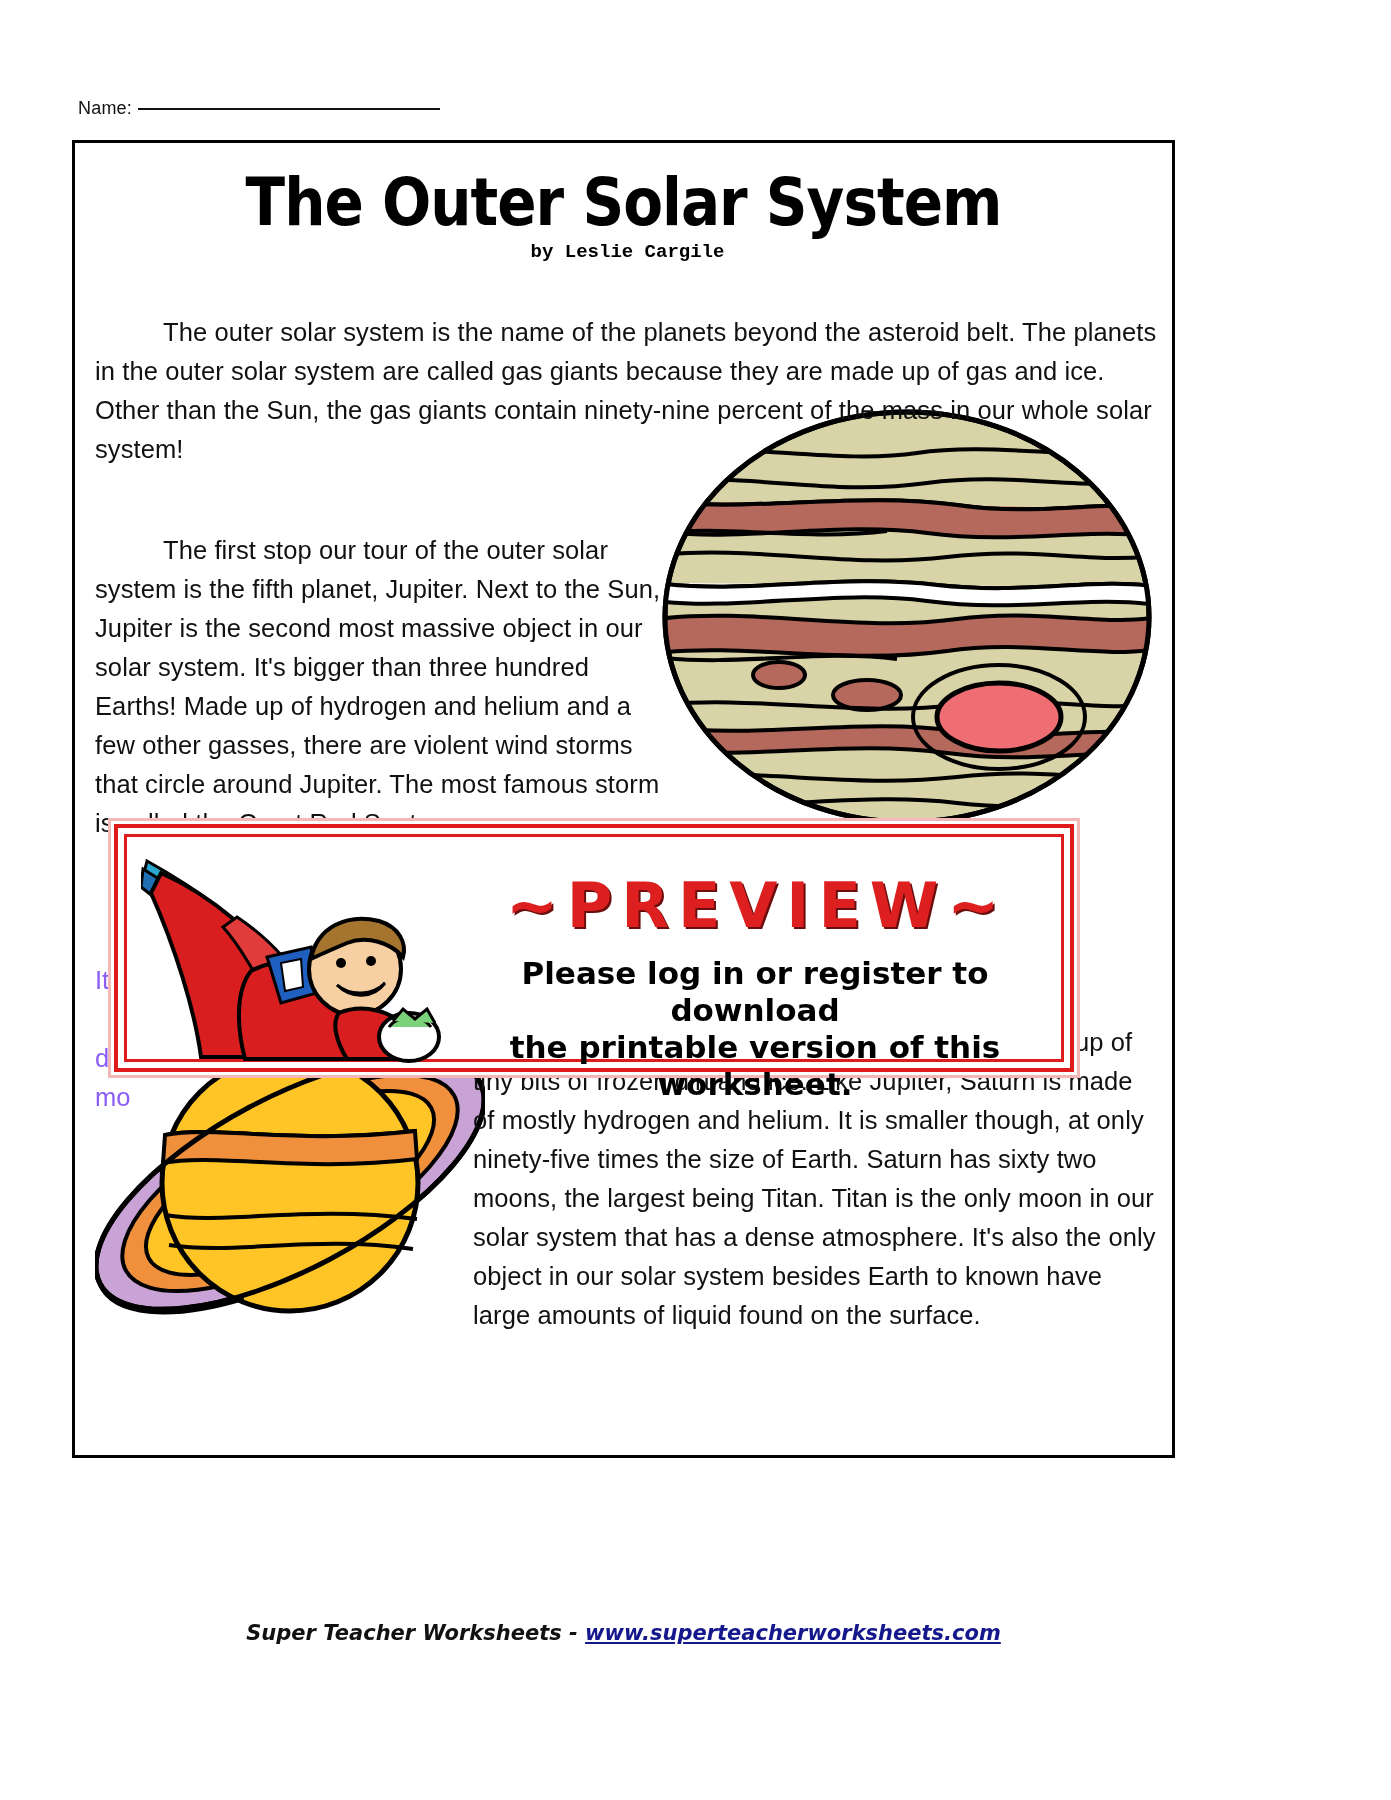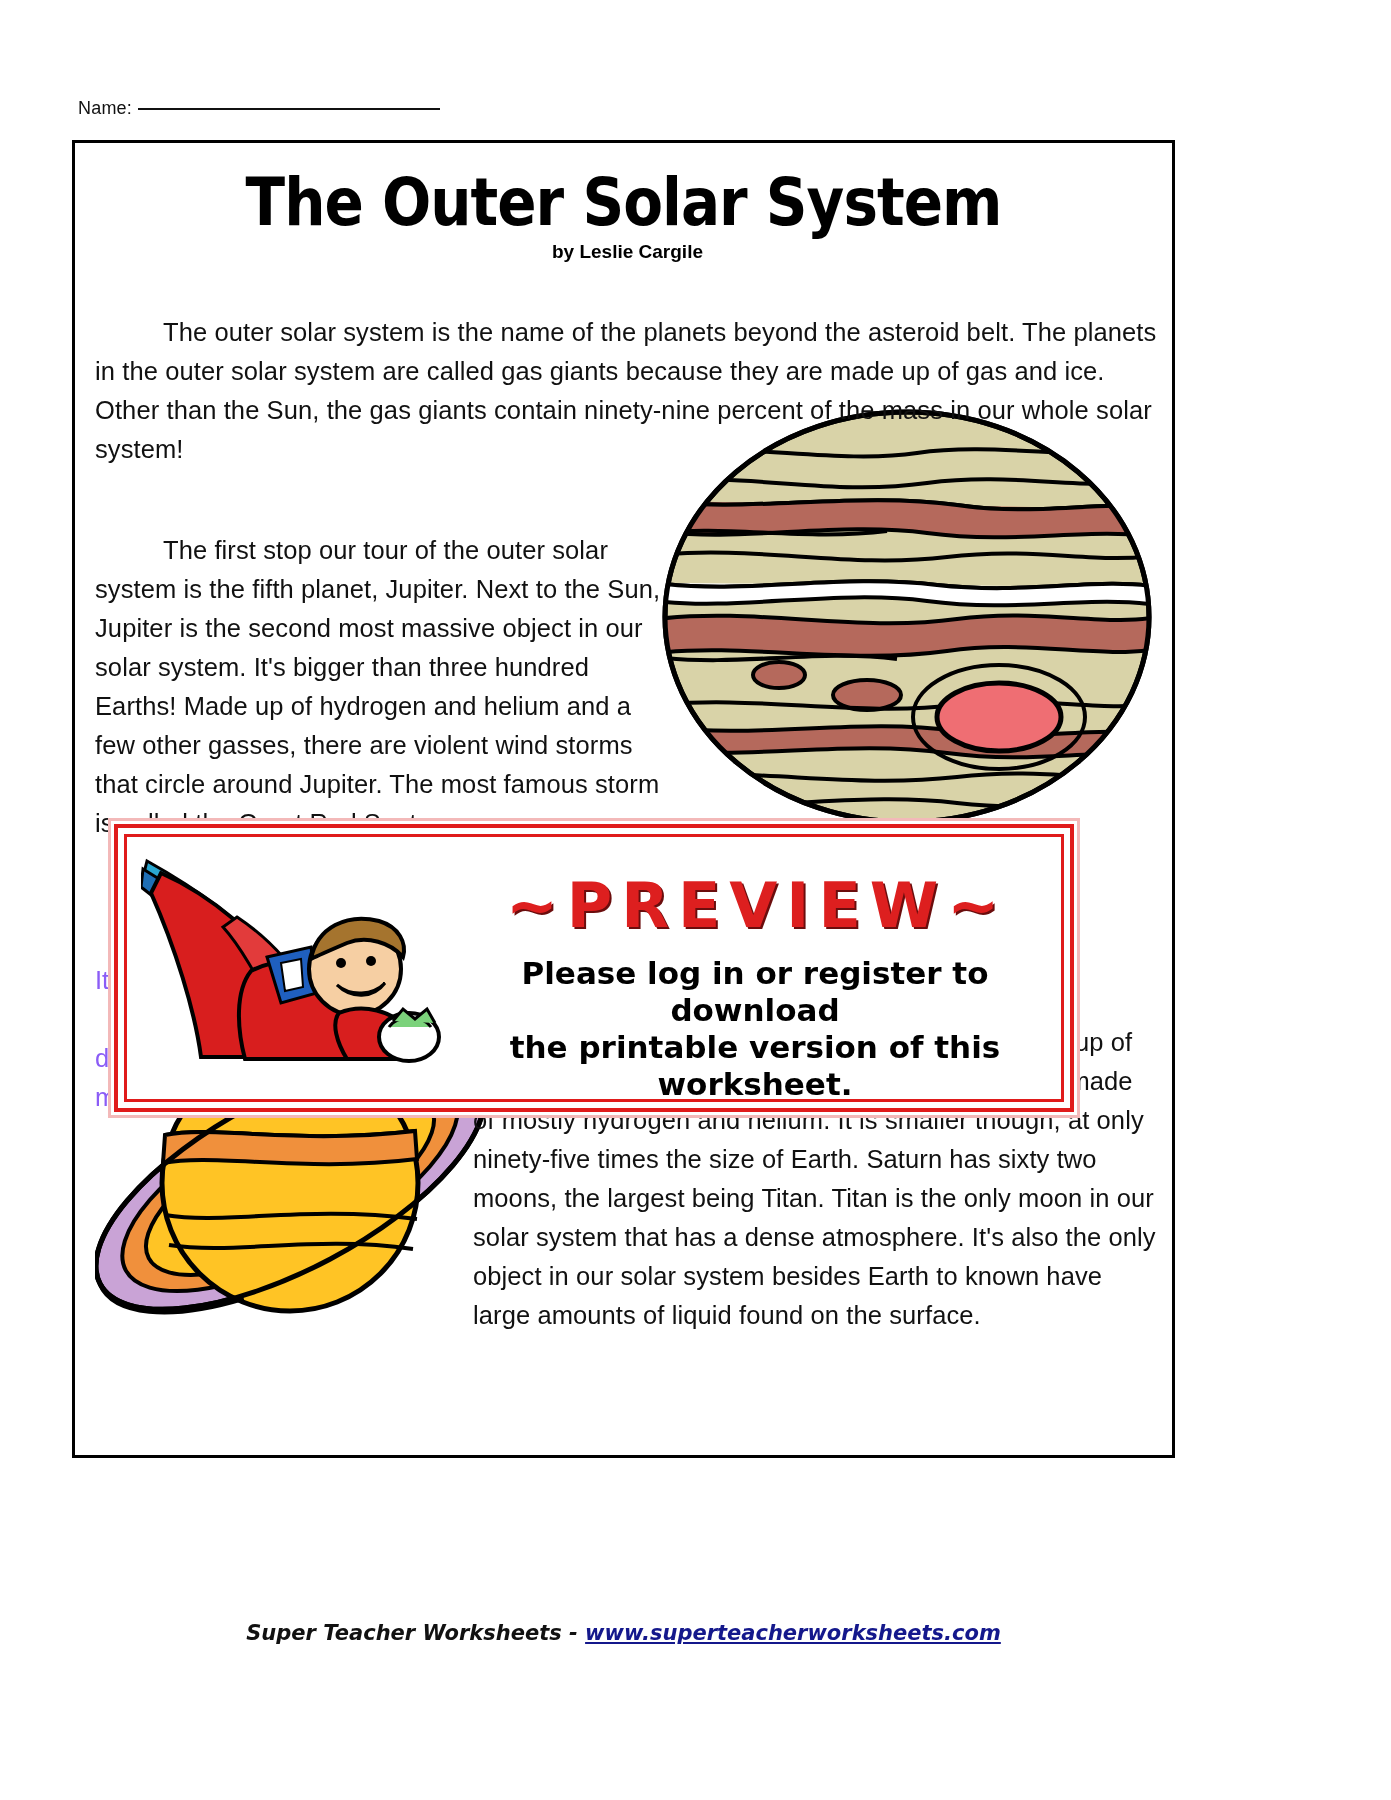--- a/index.html
+++ b/index.html
@@ -64,21 +64,21 @@
     color: #000;
     transform: scaleY(1.12);
     transform-origin: top center;
   }
   .byline {
     position: absolute;
     left: 0;
     right: 0;
     top: 98px;
     text-align: center;
-    font-family: Liberation Sans, sans-serif;
+    font-family: Liberation Mono, monospace;
     font-weight: bold;
     font-size: 19px;
     color: #000;
     padding-left: 8px;
   }
 
   
   .para {
     position: absolute;
     color: #111;
@@ -141,21 +141,21 @@
     color: #14188c;
     text-decoration: underline;
   }
 
   
   .preview-overlay {
     position: absolute;
     left: 114px;
     top: 824px;
     width: 960px;
-    height: 288px;
+    height: 248px;
     background: #ffffff;
     border: 4px solid #e01b1b;
     box-sizing: border-box;
     box-shadow: 0 0 0 3px #ffffff, 0 0 0 6px #f3b9b9;
   }
   .preview-inner {
     position: absolute;
     left: 6px; top: 6px; right: 6px; bottom: 6px;
     border: 3px solid #e01b1b;
     background: #fff;

